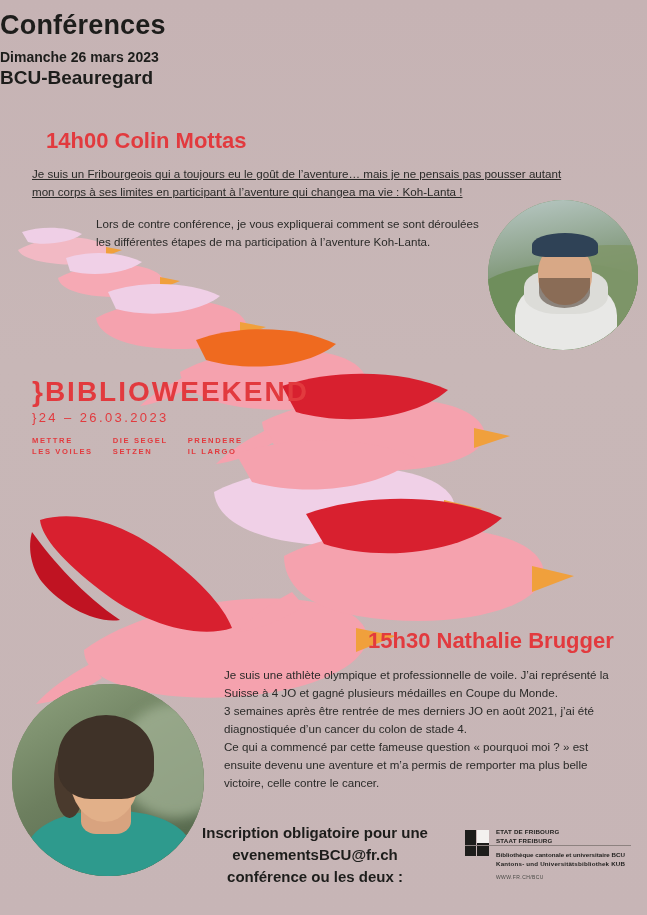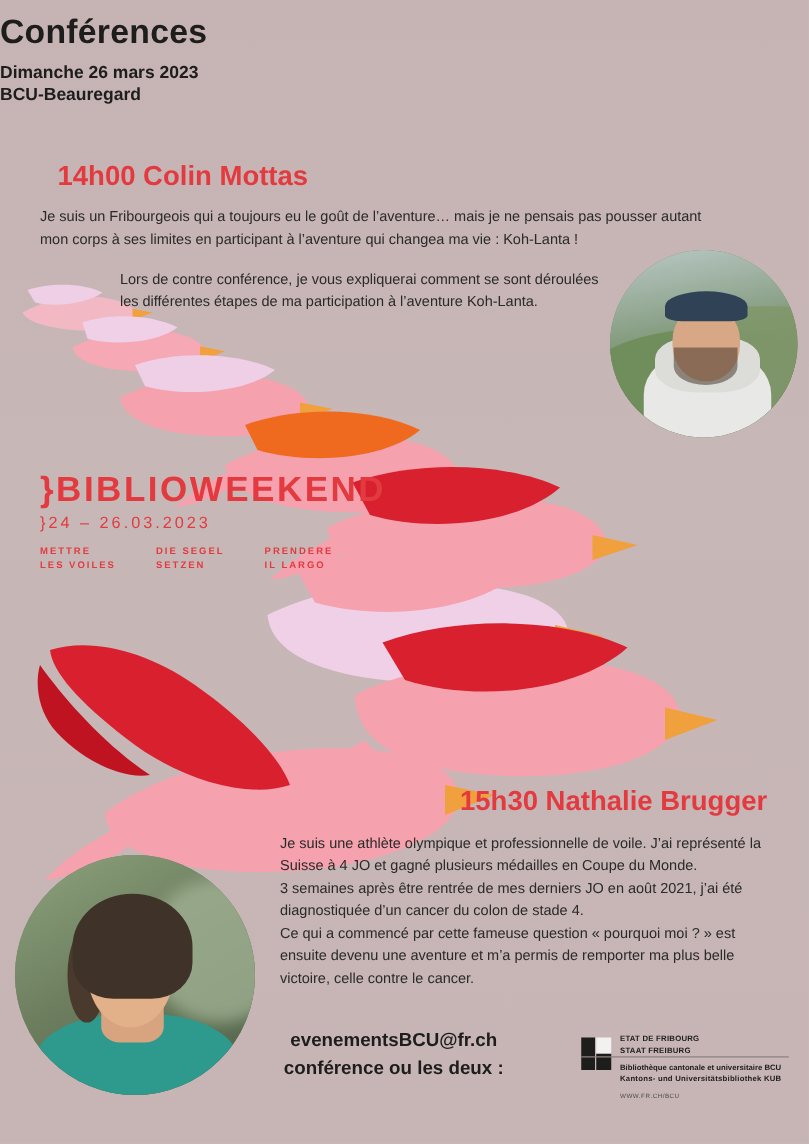--- a/index.html
+++ b/index.html
@@ -27,40 +27,41 @@
     letter-spacing: 0.2px;
     line-height: 1.28;
   }
   .header .line3 {
     font-size: 14px;
     font-weight: bold;
     margin-top: 5px;
     line-height: 1.3;
   }
   .header .line4 {
-    font-size: 14px;
+    font-size: 19px;
     font-weight: bold;
     line-height: 1.3;
   }
   
   .speaker1-title {
     position: absolute;
     top: 128px; left: 46px;
     font-size: 22px;
     font-weight: bold;
     color: #e23a3e;
     text-align: center;
   }
   .speaker1-body {
     position: absolute;
     top: 165px; left: 32px;
     width: 548px;
     font-size: 11.6px;
     color: #2a2a28;
     line-height: 1.52;
+    text-decoration: underline;
   }
   .speaker1-body2 {
     position: absolute;
     top: 215px; left: 96px;
     width: 400px;
     font-size: 11.6px;
     color: #2a2a28;
     line-height: 1.52;
   }
   
@@ -139,21 +140,21 @@
     white-space: nowrap;
   }
   .bw .bw-date {
     font-size: 13px;
     letter-spacing: 2.4px;
     margin-top: 4px;
     white-space: nowrap;
   }
   .bw .bw-slogans {
     display: flex;
-    gap: 32px;
+    gap: 20px;
     margin-top: 10px;
     font-size: 7.6px;
     letter-spacing: 1.6px;
     line-height: 1.45;
     font-weight: bold;
   }
   
   .speaker2-title {
     position: absolute;
     top: 628px; left: 368px;
@@ -371,20 +372,21 @@
     <div class="bg"></div>
     <div class="blur"></div>
     <div class="shoulder"></div>
     <div class="neck"></div>
     <div class="hair-side"></div>
     <div class="face2"></div>
     <div class="hair"></div>
   </div>
 
   <div class="footer">
+    <div>Inscription obligatoire pour une</div>
     <div>evenementsBCU@fr.ch</div>
     <div>conférence ou les deux :</div>
   </div>
 
   <div class="logo-block">
     <div class="logo-mark">
       <div class="sq-black"></div>
       <div class="sq-white"></div>
       <div class="sq-dark"></div>
     </div>

